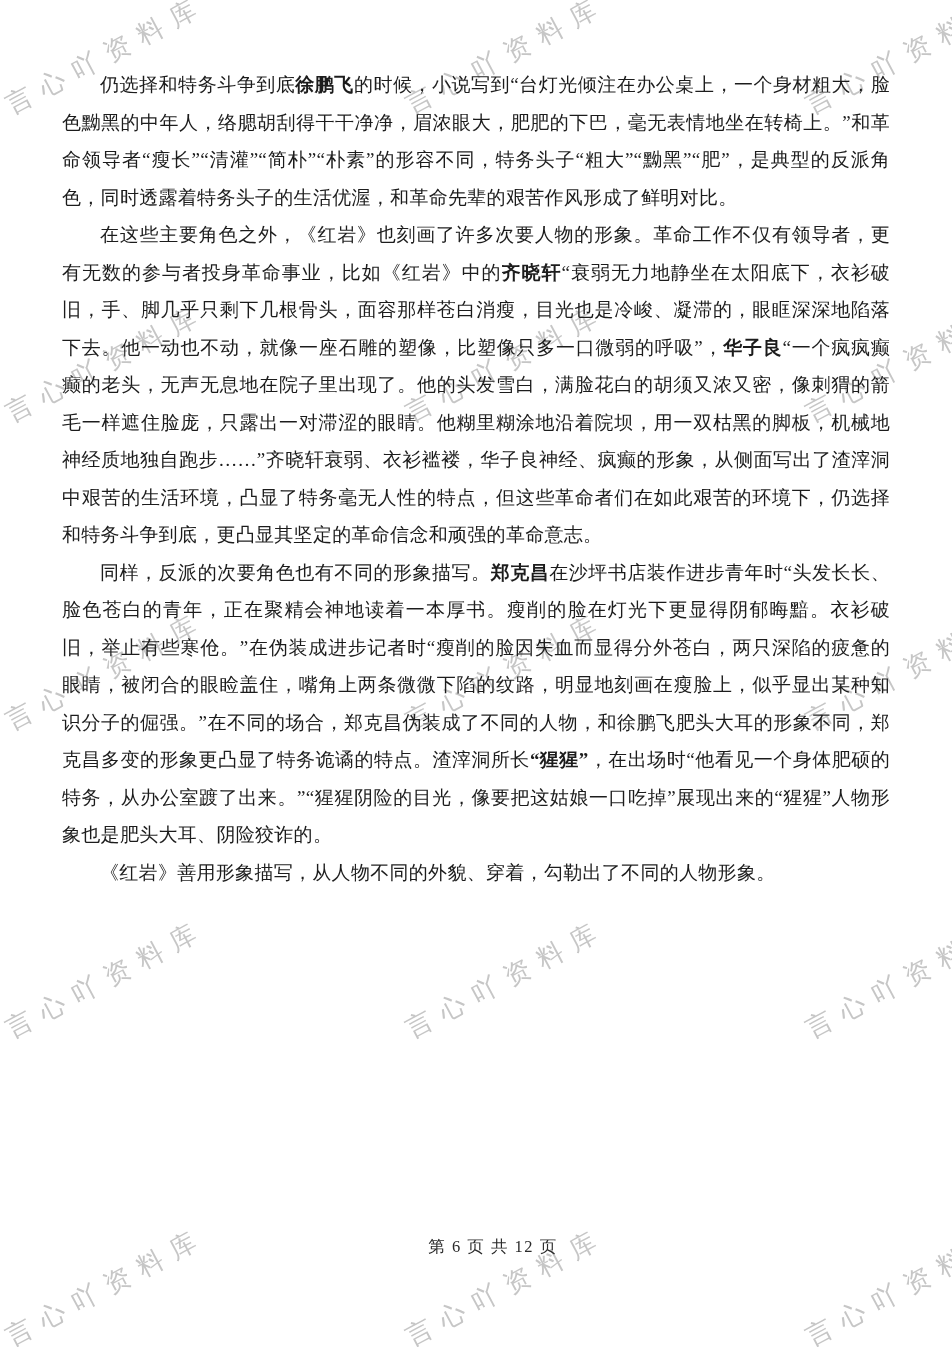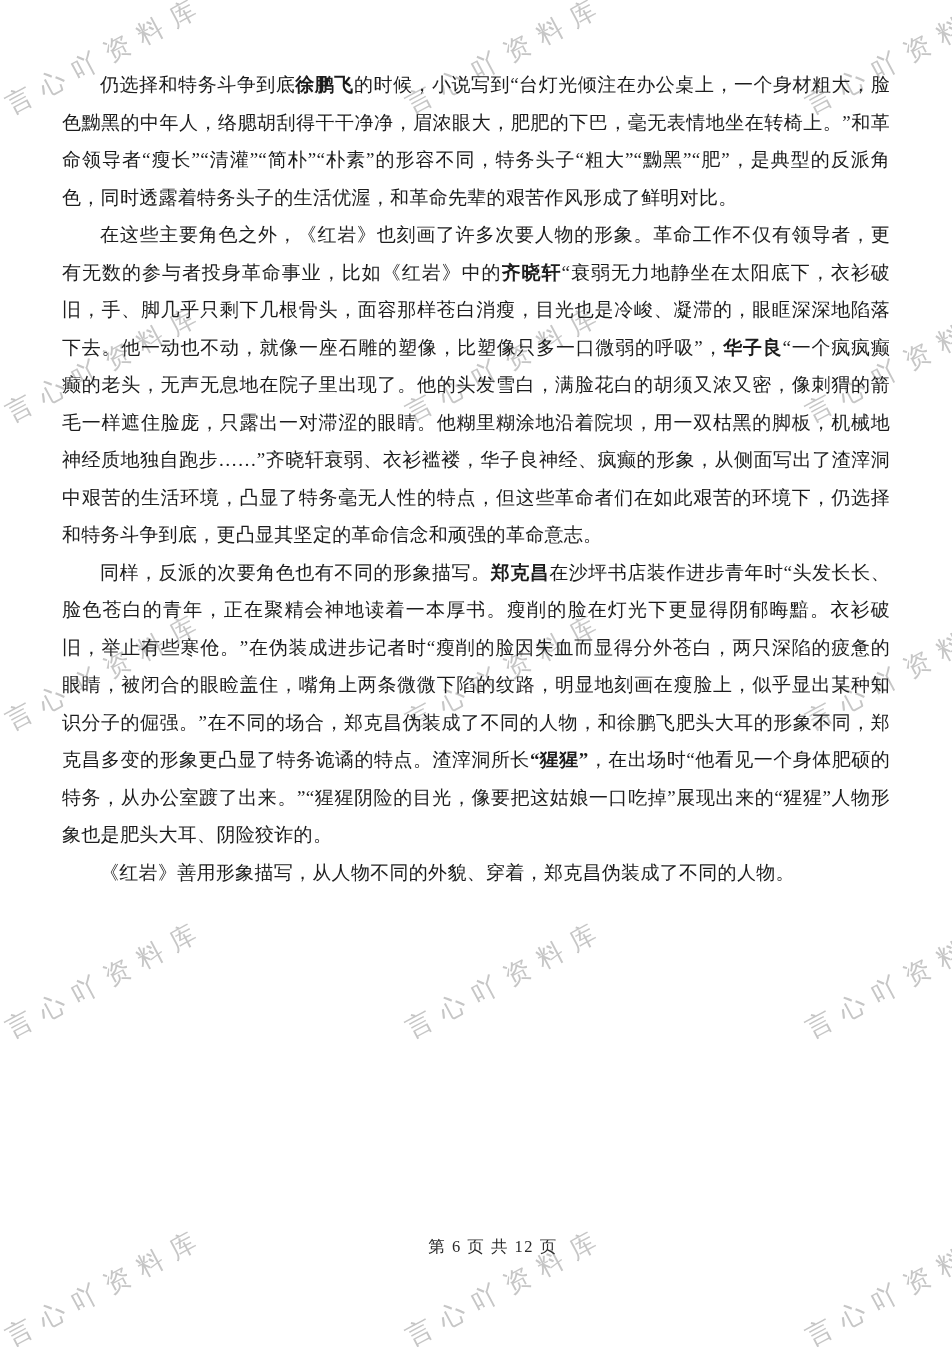--- a/index.html
+++ b/index.html
@@ -75,16 +75,16 @@
       <div class="wm" style="left: 506px; top: 979px;">言心吖资料库</div>
       <div class="wm" style="left: 906px; top: 979px;">言心吖资料库</div>
       <div class="wm" style="left: 106px; top: 1287px;">言心吖资料库</div>
       <div class="wm" style="left: 506px; top: 1287px;">言心吖资料库</div>
       <div class="wm" style="left: 906px; top: 1287px;">言心吖资料库</div>
     </div>
   <div class="content">
       <p class="para"><span>仍选择和特务斗争到底</span><span class="seg-bold">徐鹏飞</span><span>的时候，小说写到“台灯光倾注在办公桌上，一个身材粗大，脸色黝黑的中年人，络腮胡刮得干干净净，眉浓眼大，肥肥的下巴，毫无表情地坐在转椅上。”和革命领导者“瘦长”“清灌”“简朴”“朴素”的形容不同，特务头子“粗大”“黝黑”“肥”，是典型的反派角色，同时透露着特务头子的生活优渥，和革命先辈的艰苦作风形成了鲜明对比。</span></p>
       <p class="para"><span>在这些主要角色之外，《红岩》也刻画了许多次要人物的形象。革命工作不仅有领导者，更有无数的参与者投身革命事业，比如《红岩》中的</span><span class="seg-bold">齐晓轩</span><span>“衰弱无力地静坐在太阳底下，衣衫破旧，手、脚几乎只剩下几根骨头，面容那样苍白消瘦，目光也是冷峻、凝滞的，眼眶深深地陷落下去。他一动也不动，就像一座石雕的塑像，比塑像只多一口微弱的呼吸”，</span><span class="seg-bold">华子良</span><span>“一个疯疯癫癫的老头，无声无息地在院子里出现了。他的头发雪白，满脸花白的胡须又浓又密，像刺猬的箭毛一样遮住脸庞，只露出一对滞涩的眼睛。他糊里糊涂地沿着院坝，用一双枯黑的脚板，机械地神经质地独自跑步……”齐晓轩衰弱、衣衫褴褛，华子良神经、疯癫的形象，从侧面写出了渣滓洞中艰苦的生活环境，凸显了特务毫无人性的特点，但这些革命者们在如此艰苦的环境下，仍选择和特务斗争到底，更凸显其坚定的革命信念和顽强的革命意志。</span></p>
       <p class="para"><span>同样，反派的次要角色也有不同的形象描写。</span><span class="seg-bold">郑克昌</span><span>在沙坪书店装作进步青年时“头发长长、脸色苍白的青年，正在聚精会神地读着一本厚书。瘦削的脸在灯光下更显得阴郁晦黯。衣衫破旧，举止有些寒伧。”在伪装成进步记者时“瘦削的脸因失血而显得分外苍白，两只深陷的疲惫的眼睛，被闭合的眼睑盖住，嘴角上两条微微下陷的纹路，明显地刻画在瘦脸上，似乎显出某种知识分子的倔强。”在不同的场合，郑克昌伪装成了不同的人物，和徐鹏飞肥头大耳的形象不同，郑克昌多变的形象更凸显了特务诡谲的特点。渣滓洞所长</span><span class="seg-bold">“猩猩”</span><span>，在出场时“他看见一个身体肥硕的特务，从办公室踱了出来。”“猩猩阴险的目光，像要把这姑娘一口吃掉”展现出来的“猩猩”人物形象也是肥头大耳、阴险狡诈的。</span></p>
-      <p class="para"><span>《红岩》善用形象描写，从人物不同的外貌、穿着，郑克昌伪装成了不同的人物。</span></p>
+      <p class="para"><span>《红岩》善用形象描写，从人物不同的外貌、穿着，勾勒出了不同的人物形象。</span></p>
     </div>
   <div class="footer">第 6 页 共 12 页</div>
 </div>
 
 </body></html>

